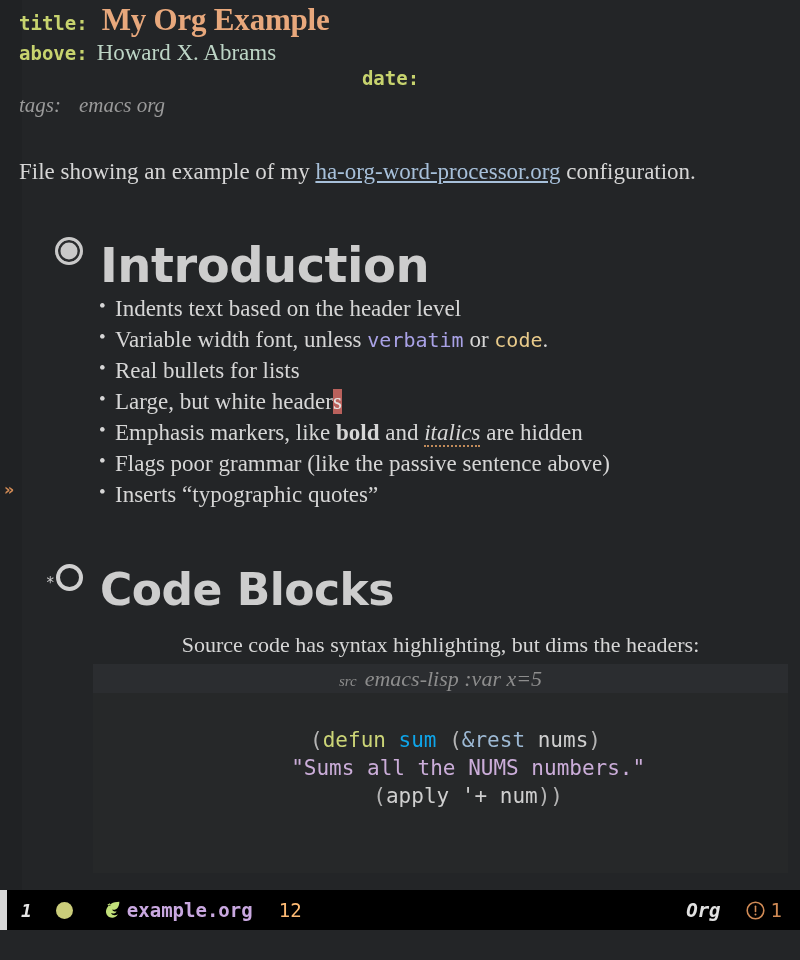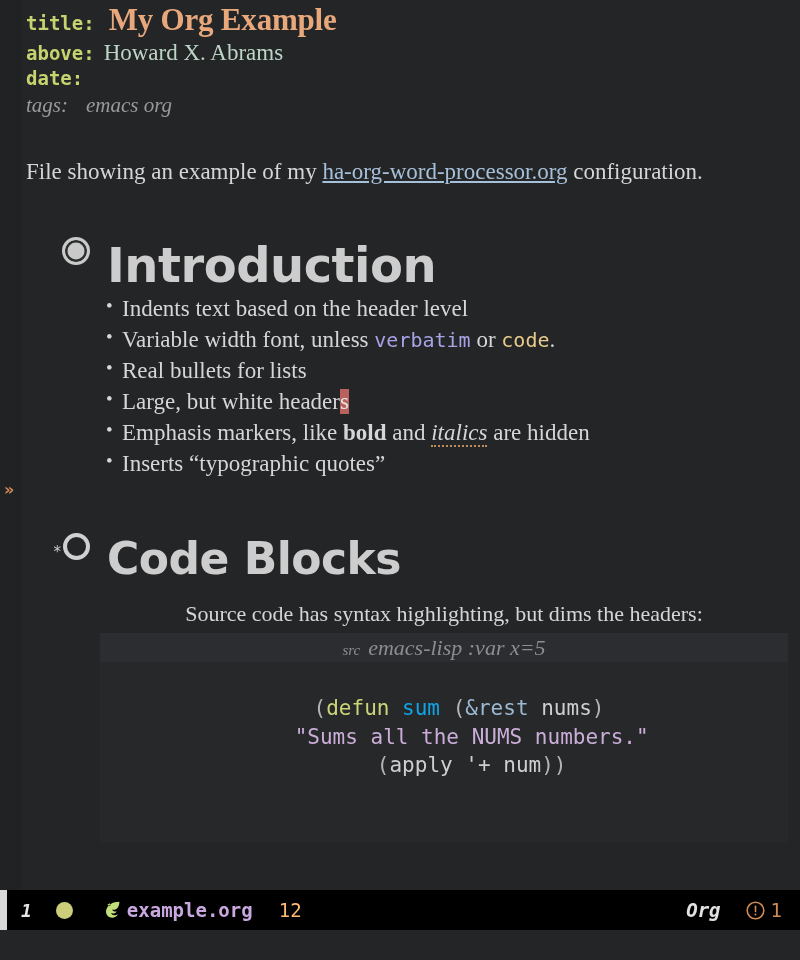--- a/index.html
+++ b/index.html
@@ -57,21 +57,21 @@
     left: 4px;
     color: #d08a55;
     font-family: "DejaVu Sans", sans-serif;
     font-size: 16px;
     font-weight: bold;
     line-height: 1;
   }
 
   .content {
     position: relative;
-    margin-left: 26px;
+    margin-left: 19px;
     padding: 0 12px 0 0;
   }
 
   
   .kw-line {
     display: flex;
     align-items: baseline;
     white-space: pre;
     line-height: 1.0;
   }
@@ -370,21 +370,21 @@
         <span class="kw-gap" style="width:14px;"></span>
         <span class="kw-val-title">My Org Example</span>
       </div>
 
       <div class="kw-line" style="margin-top:6px;">
         <span class="kw-key">above:</span>
         <span class="kw-gap" style="width:9px;"></span>
         <span class="kw-val">Howard X. Abrams</span>
       </div>
 
-      <div class="kw-line" style="margin-top:5px;">
+      <div class="kw-line" style="margin-top:5px;justify-content:center;">
         <span class="kw-key">date:</span>
         <span class="kw-gap" style="width:26px;"></span>
       </div>
 
       <div class="kw-tags-line" style="margin-top:7px;"><span>tags:</span><span class="kw-gap" style="width:18px;"></span><span>emacs org</span></div>
 
       <div class="para p-intro"><span>File showing an example of my </span><a href="#" class="org-link">ha-org-word-processor.org</a><span> configuration.</span></div>
 
       <div class="h-row h1-row">
         <span class="h-bullet-wrap">
@@ -399,20 +399,21 @@
           <li><span>Indents text based on the header level</span></li>
 
           <li><span>Variable width font, unless </span><span class="verbatim">verbatim</span><span> or </span><span class="code-inline">code</span><span>.</span></li>
 
           <li><span>Real bullets for lists</span></li>
 
           <li><span>Large, but white header</span><span class="cursor-box">s</span></li>
 
           <li><span>Emphasis markers, like </span><span class="bold">bold</span><span> and </span><span class="italic flyspell">italics</span><span> are hidden</span></li>
 
+          <li><span>Flags poor grammar (like the passive sentence above)</span></li>
 
           <li><span>Inserts “typographic quotes”</span></li>
         </ul>
       </div>
 
       <div class="h-row h2-row">
         <span class="h-bullet-wrap">
           <span class="stars">*</span>
           <span class="bullet bullet-open"></span>
         </span>

